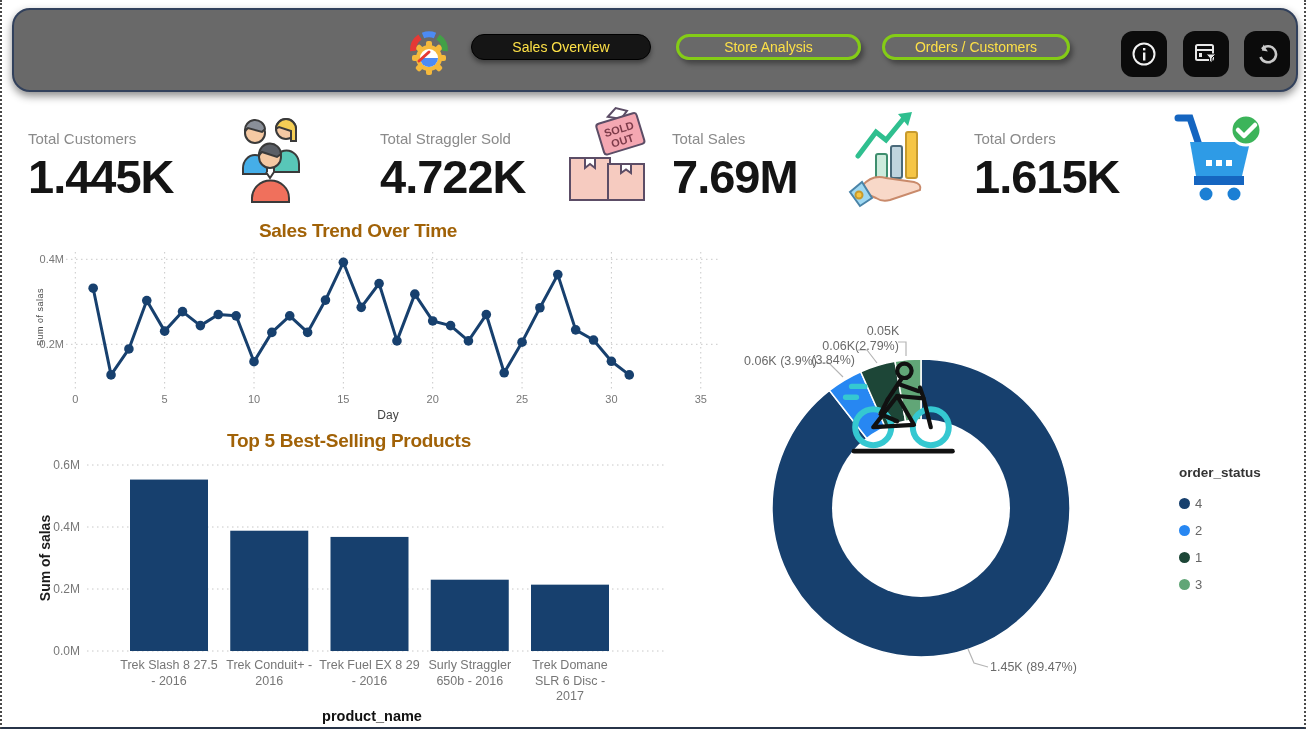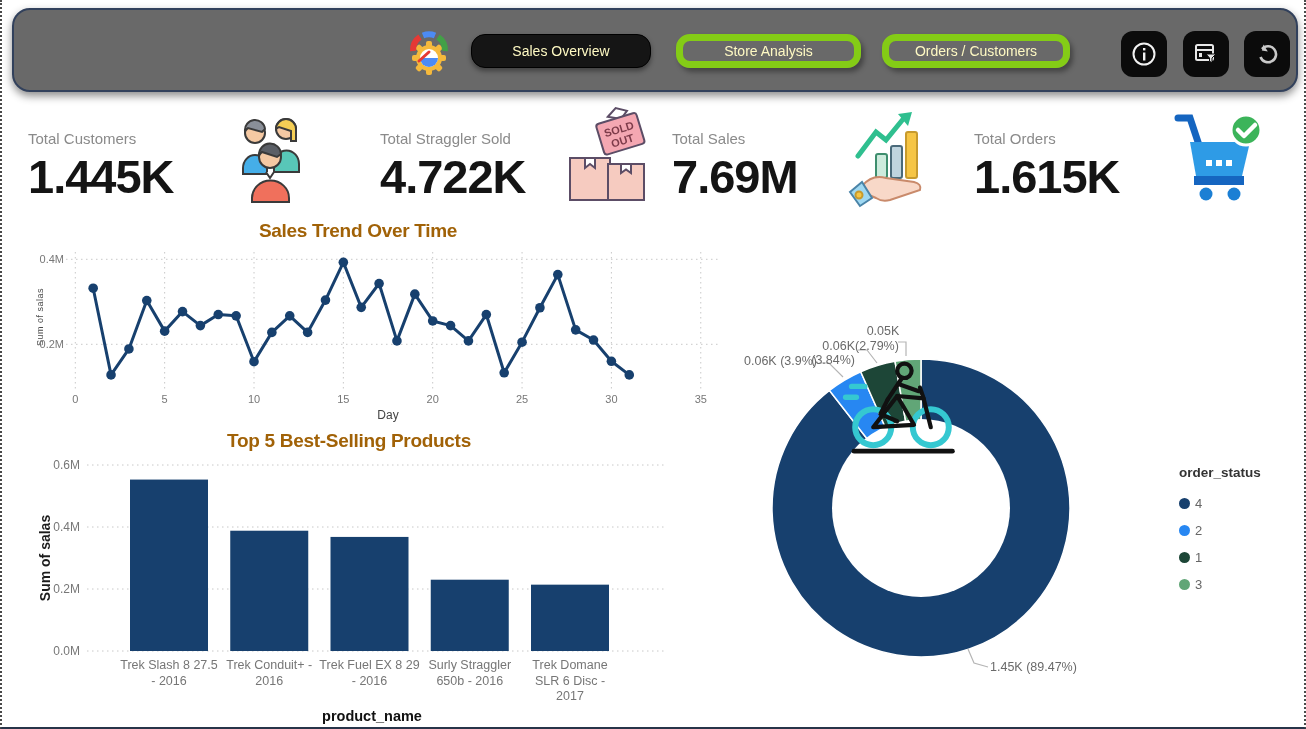--- a/index.html
+++ b/index.html
@@ -5,24 +5,24 @@
   html,body{margin:0;padding:0;background:#fff;}
   body{font-family:"Liberation Sans",sans-serif;}
   .page{position:relative;width:1306px;height:729px;background:#fff;overflow:hidden;
         border-left:2px dotted #4a4a4a;border-right:2px dotted #4a4a4a;border-bottom:2px solid #273449;box-sizing:border-box;}
   
   .hdr{position:absolute;left:10px;top:8px;width:1286px;height:84px;background:#696969;
        border:2px solid #32415c;border-radius:18px;box-sizing:border-box;box-shadow:0 4px 9px rgba(0,0,0,.45);}
   .hdr-title{position:absolute;left:18px;top:0;height:80px;line-height:80px;color:#fff;
              font-size:25px;font-weight:bold;letter-spacing:-.3px;}
   .gauge{position:absolute;left:388px;top:15px;}
-  .tab{position:absolute;height:34px;border-radius:14px;font-size:14px;color:#fef9c3;
+  .tab{position:absolute;height:26px;border-radius:14px;font-size:14px;color:#fde047;
        display:flex;align-items:center;justify-content:center;cursor:pointer;box-sizing:border-box;}
   .tab.active{background:#151515;border:1px solid #000;box-shadow:0 3px 5px rgba(0,0,0,.4);}
-  .tab.idle{background:transparent;border:7px solid #84cc16;box-shadow:3px 4px 5px rgba(0,0,0,.35);}
+  .tab.idle{background:transparent;border:3px solid #84cc16;box-shadow:3px 4px 5px rgba(0,0,0,.35);}
   .t1{left:457px;top:24px;width:180px;}
   .t2{left:662px;top:24px;width:185px;}
   .t3{left:868px;top:24px;width:188px;}
   .ibtn{position:absolute;top:21px;width:46px;height:46px;background:#0b0b0b;border-radius:12px;
         display:flex;align-items:center;justify-content:center;cursor:pointer;}
   .b1{left:1107px;} .b2{left:1169px;} .b3{left:1230px;}
   
   .kpi{position:absolute;}
   .kpi .lab{font-size:15px;color:#8a8a8a;margin-top:16px;}
   .kpi .val{font-size:47px;font-weight:bold;color:#141414;letter-spacing:-1px;margin-top:2px;}

